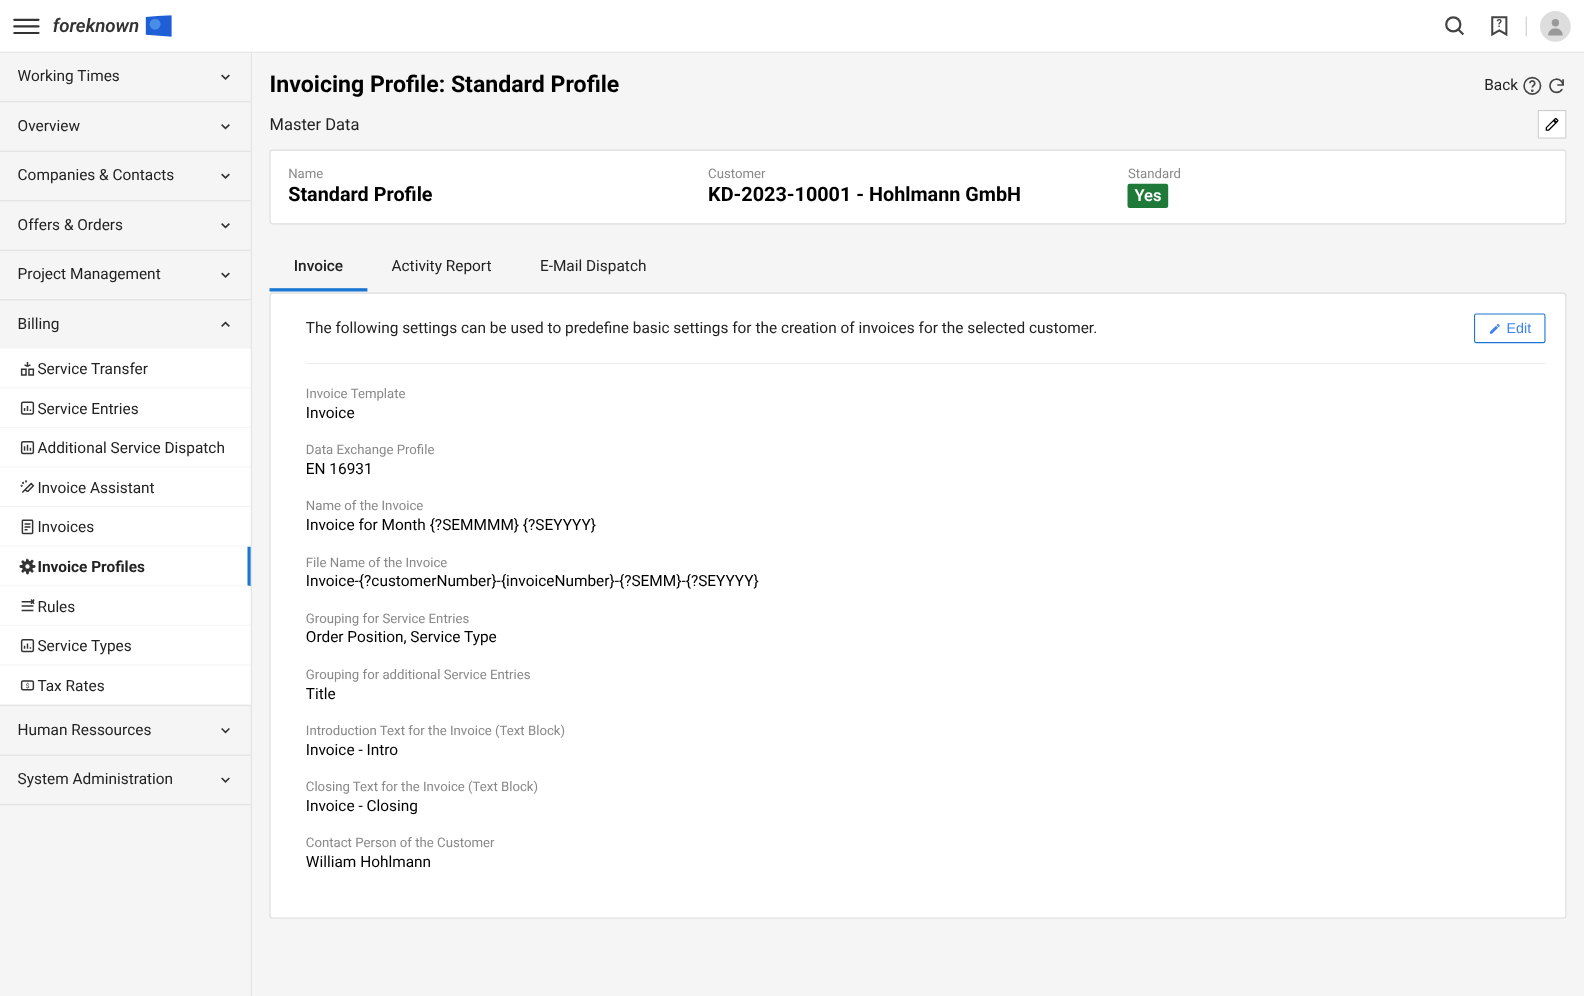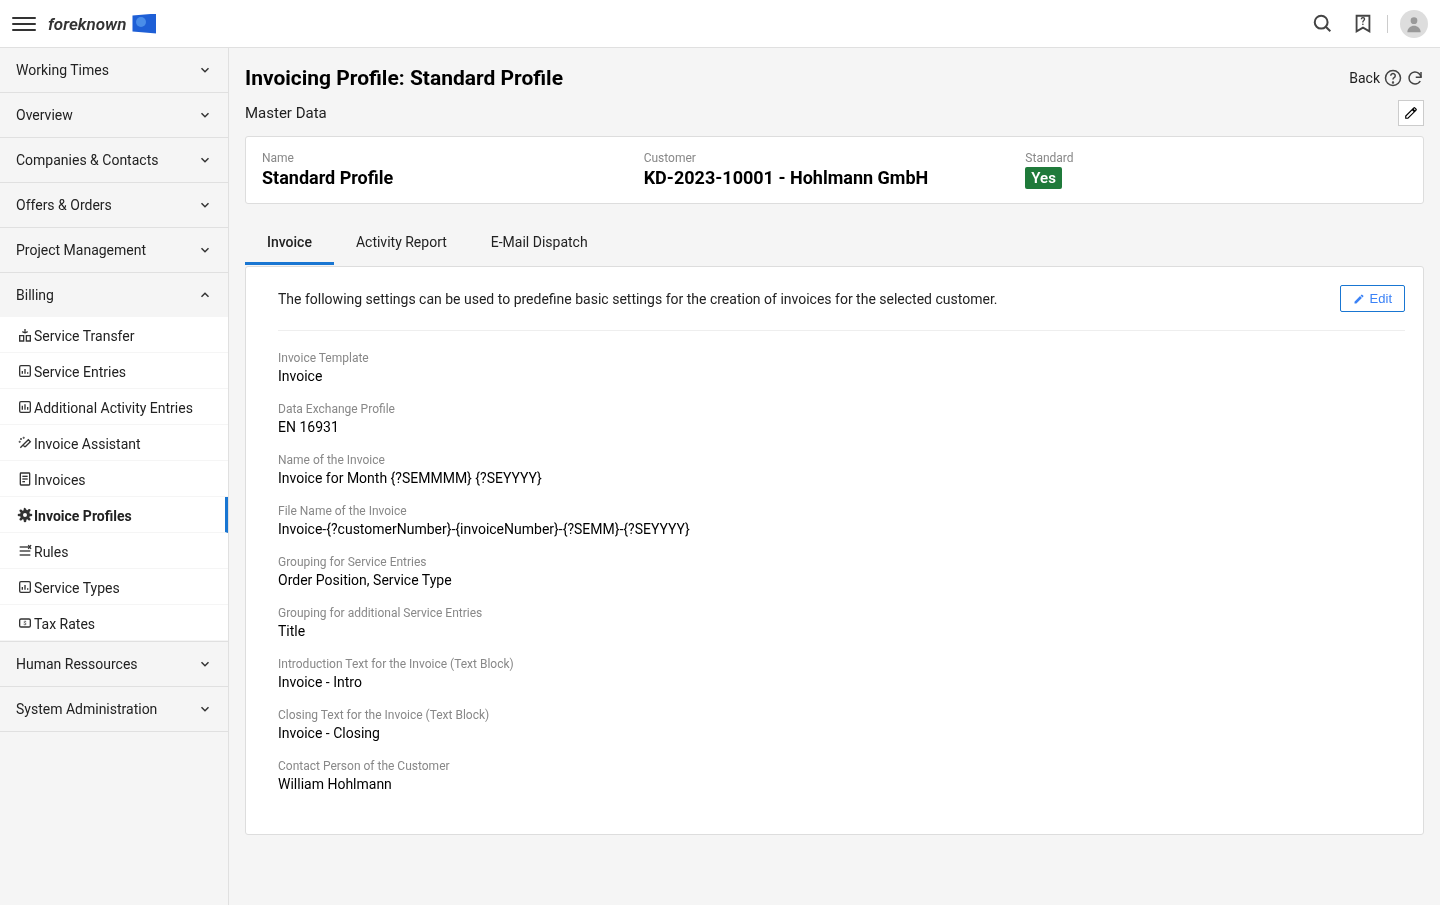--- a/index.html
+++ b/index.html
@@ -181,21 +181,21 @@
           </div>
           <div class="nav-item">
             <span class="nav-icon">
               <svg viewBox="0 0 24 24" width="16" height="16" fill="none" stroke="currentColor" stroke-width="2">
                 <rect x="4" y="4" width="16" height="16" rx="2"></rect>
                 <line x1="8" y1="16" x2="8" y2="10"></line>
                 <line x1="12" y1="16" x2="12" y2="8"></line>
                 <line x1="16" y1="16" x2="16" y2="12"></line>
               </svg>
             </span>
-            <span>Additional Activity Entries</span>
+            <span>Additional Service Dispatch</span>
           </div>
           <div class="nav-item">
             <span class="nav-icon">
               <svg viewBox="0 0 24 24" width="16" height="16" fill="none" stroke="currentColor" stroke-width="2">
                 <path d="M5 19l4-4m0 0l8-8 3 3-8 8m-3-3l3 3"></path>
                 <circle cx="6" cy="6" r="0.5" fill="currentColor"></circle>
                 <circle cx="10" cy="4" r="0.5" fill="currentColor"></circle>
                 <circle cx="4" cy="10" r="0.5" fill="currentColor"></circle>
               </svg>
             </span>

